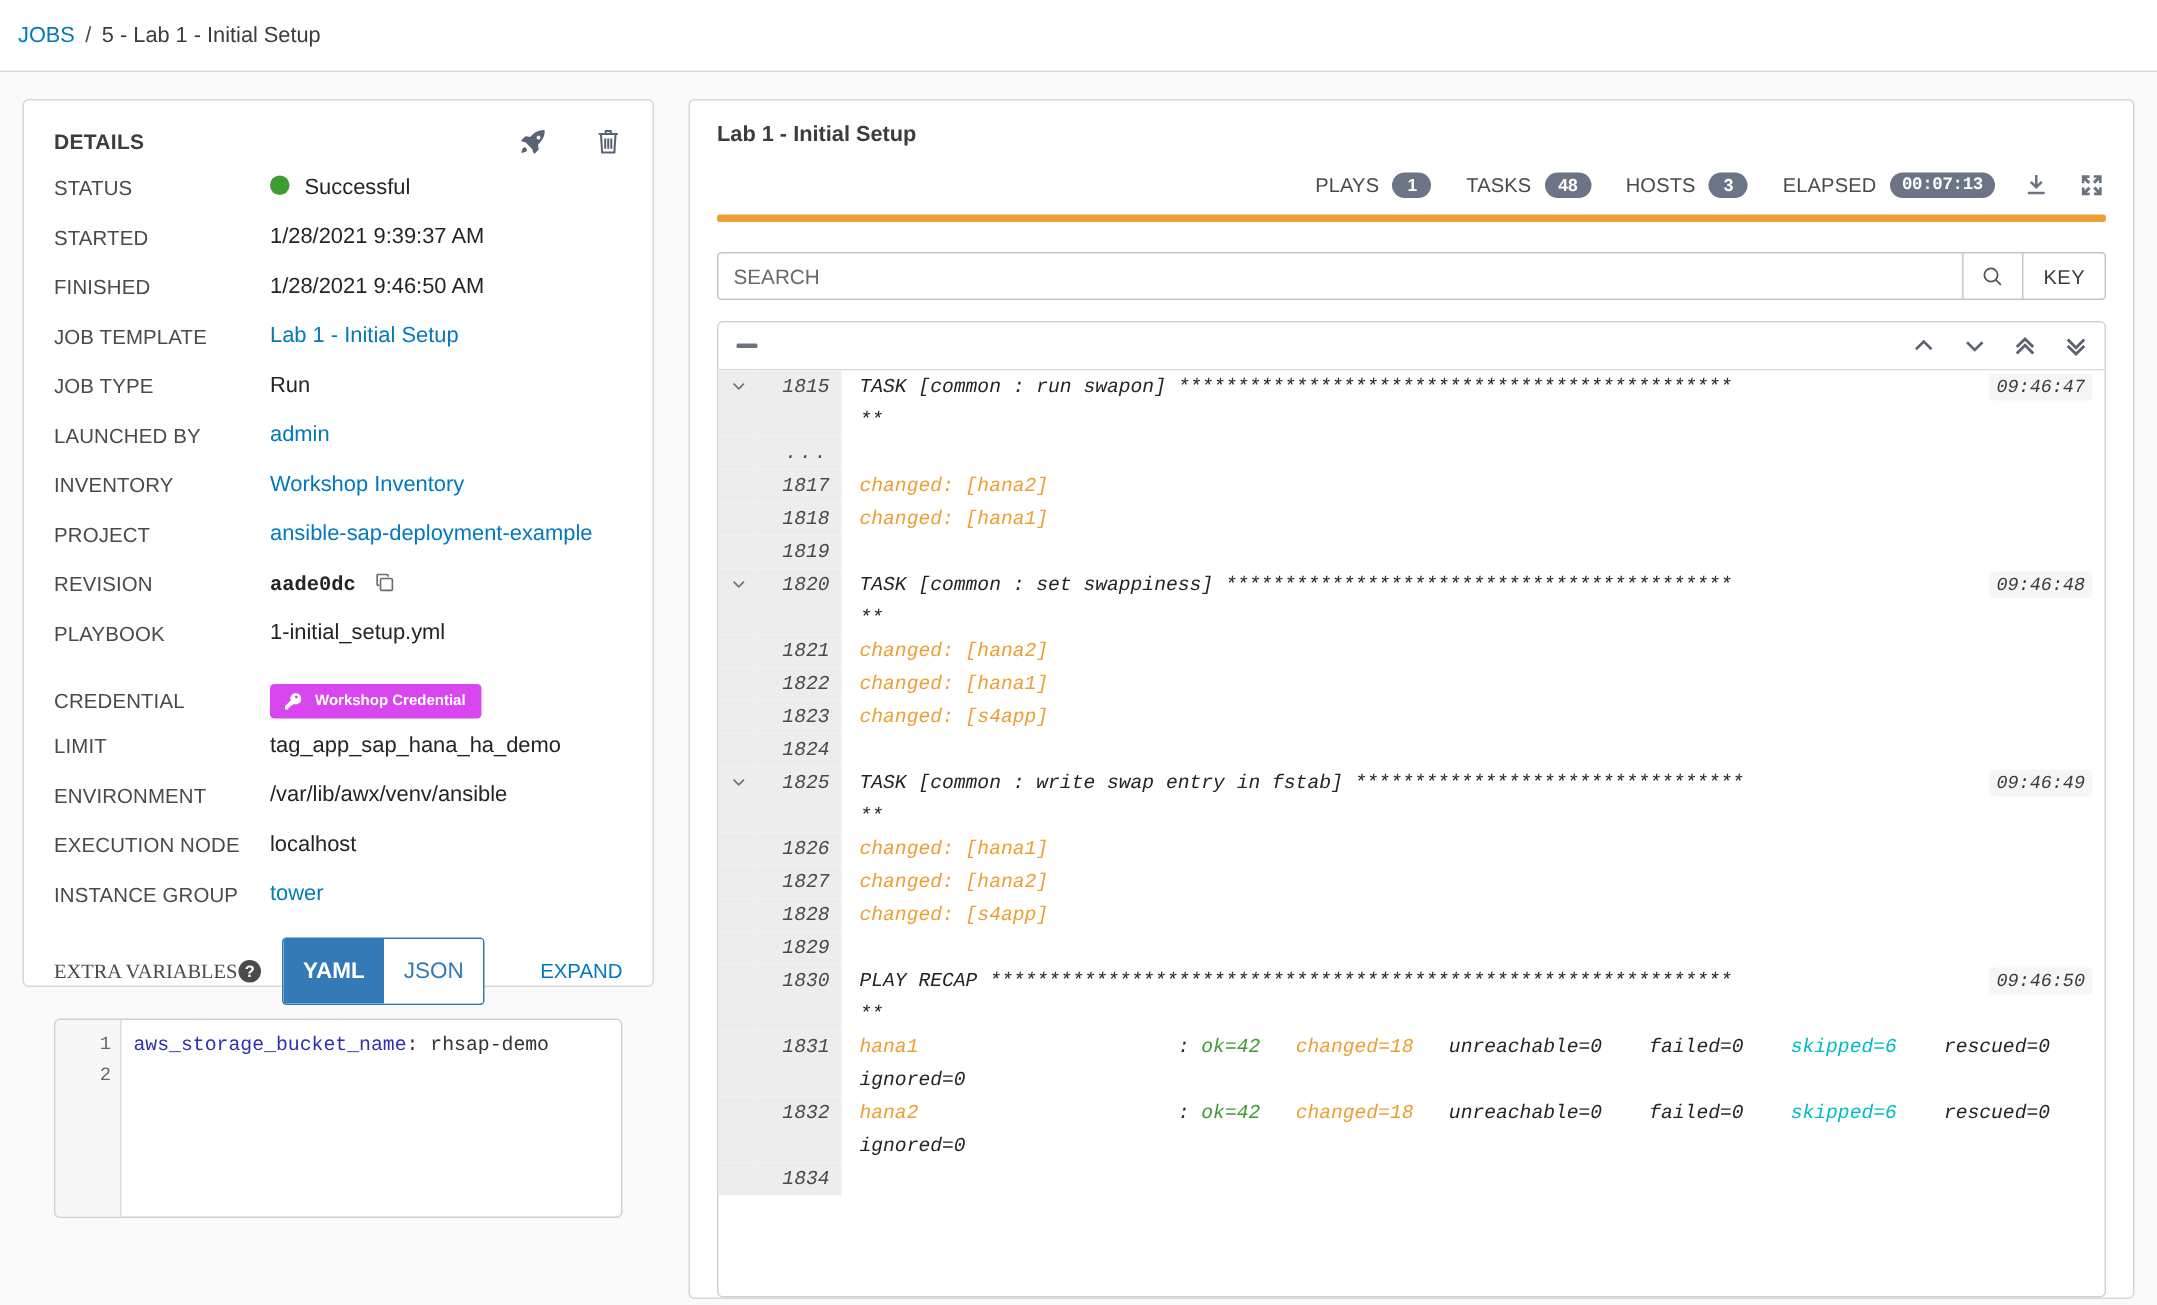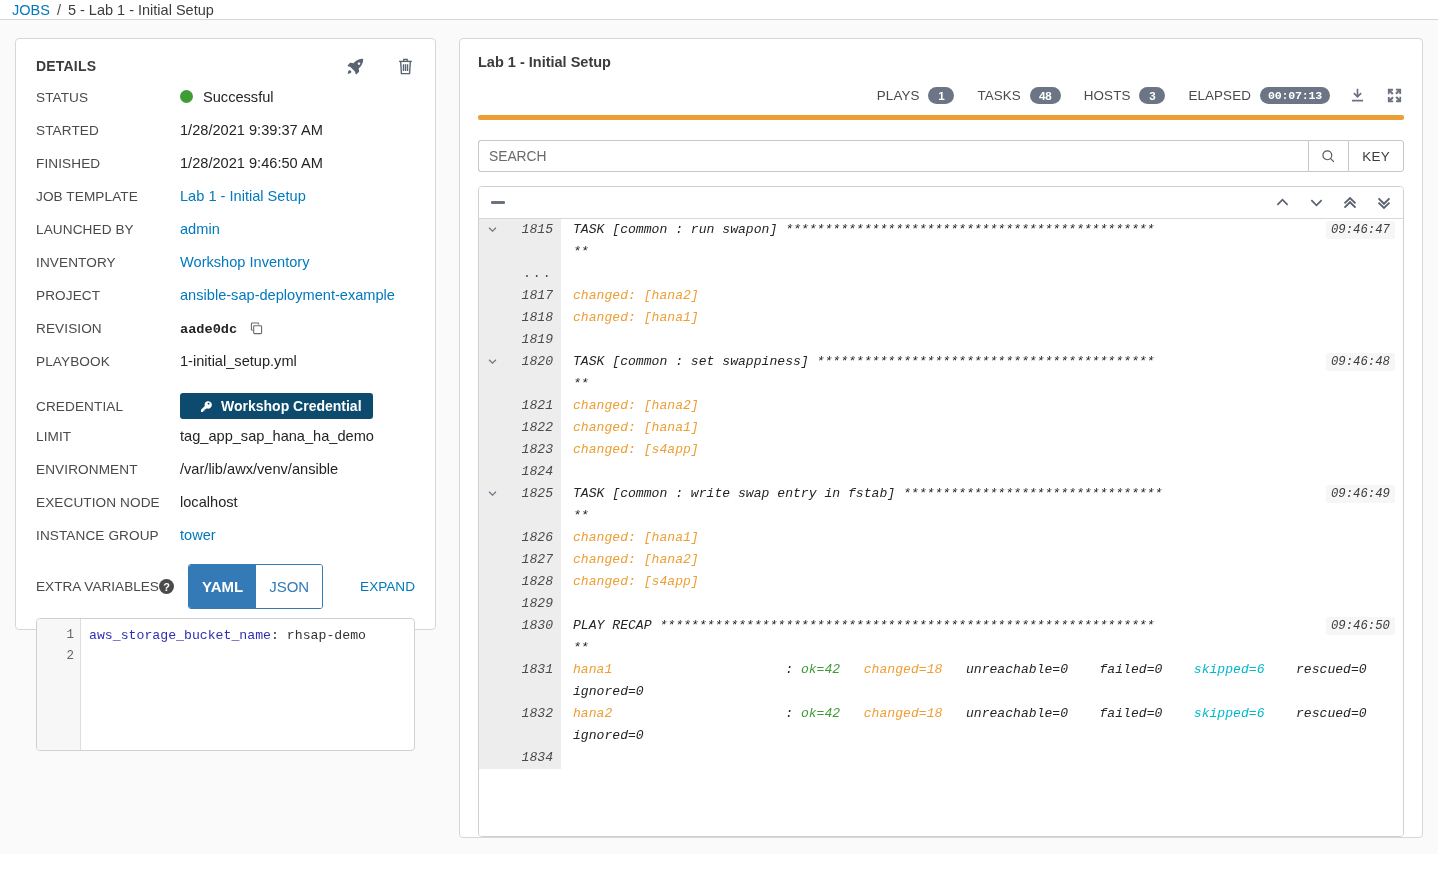--- a/index.html
+++ b/index.html
@@ -7,21 +7,21 @@
     margin: 0; padding: 0;
     width: 1438px; height: 870px;
     background: #ffffff;
     font-family: "Liberation Sans", sans-serif;
     -webkit-font-smoothing: antialiased;
   }
   .page { position: relative; width: 1438px; height: 870px; overflow: hidden; }
 
   
   .breadcrumb-bar {
-    height: 20px;
+    height: 48px;
     display: flex; align-items: center;
     padding: 0 0 0 12px;
     font-size: 14.5px;
     border-bottom: 1px solid #d7d7d7;
     background: #fff;
   }
   .crumb-link { color: #0279bc; text-decoration: none; cursor: pointer; }
   .crumb-sep { color: #4a4a4a; margin: 0 7px; }
   .crumb-current { color: #3c3c3c; }
 
@@ -80,30 +80,30 @@
   .dl-value a, .link { color: #0279bc; text-decoration: none; cursor: pointer; }
   .status-dot {
     display: inline-block; width: 13px; height: 13px; border-radius: 50%;
     background: #3f9c35; margin-right: 10px; vertical-align: -1px;
   }
   .mono { font-family: "Liberation Mono", monospace; font-size: 13.6px; font-weight: bold; color: #242424; }
   .copy-ico { display: inline-block; margin-left: 8px; vertical-align: -3px; cursor: pointer; color: #6a6a6a; }
 
   .cred-chip {
     display: inline-flex; align-items: center; gap: 8px;
-    background: #0c4a6e; color: #fff;
+    background: #d946ef; color: #fff;
     border-radius: 3px;
-    padding: 5px 11px 5px 20px;
-    font-size: 14px; font-weight: bold;
+    padding: 5px 11px 5px 9px;
+    font-size: 10px; font-weight: bold;
     cursor: pointer;
   }
   .cred-chip .key-ico { display:flex; align-items:center; }
 
   .ev-row { display: flex; align-items: center; min-height: 30px; }
-  .ev-label { width: 123px; color: #4a4a4a; font-size: 13.6px; text-transform: uppercase; }
+  .ev-label { width: 123px; color: #4a4a4a; font-size: 13.6px; text-transform: uppercase; font-family: Liberation Serif, serif; }
   .help-ico {
     width: 15px; height: 15px; border-radius: 50%; background: #4a4a4a; color: #fff;
     font-size: 11px; font-weight: bold; display: flex; align-items: center; justify-content: center;
     cursor: pointer; margin-right: 14px;
   }
   .seg {
     display: inline-flex; border: 1px solid #337ab7; border-radius: 3px; overflow: hidden;
   }
   .seg div {
     padding: 13px 13px; font-size: 15px; cursor: pointer; color: #337ab7; background: #fff;
@@ -312,20 +312,24 @@
       <div class="dl-row">
         <div class="dl-label">FINISHED</div>
         <div class="dl-value">1/28/2021 9:46:50 AM</div>
       </div>
 
       <div class="dl-row">
         <div class="dl-label">JOB TEMPLATE</div>
         <div class="dl-value"><span class="link">Lab 1 - Initial Setup</span></div>
       </div>
 
+      <div class="dl-row">
+        <div class="dl-label">JOB TYPE</div>
+        <div class="dl-value">Run</div>
+      </div>
 
       <div class="dl-row">
         <div class="dl-label">LAUNCHED BY</div>
         <div class="dl-value"><span class="link">admin</span></div>
       </div>
 
       <div class="dl-row">
         <div class="dl-label">INVENTORY</div>
         <div class="dl-value"><span class="link">Workshop Inventory</span></div>
       </div>

